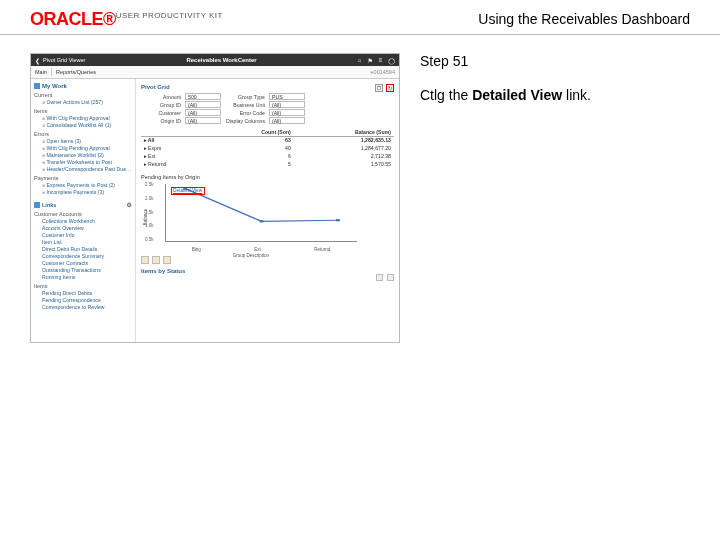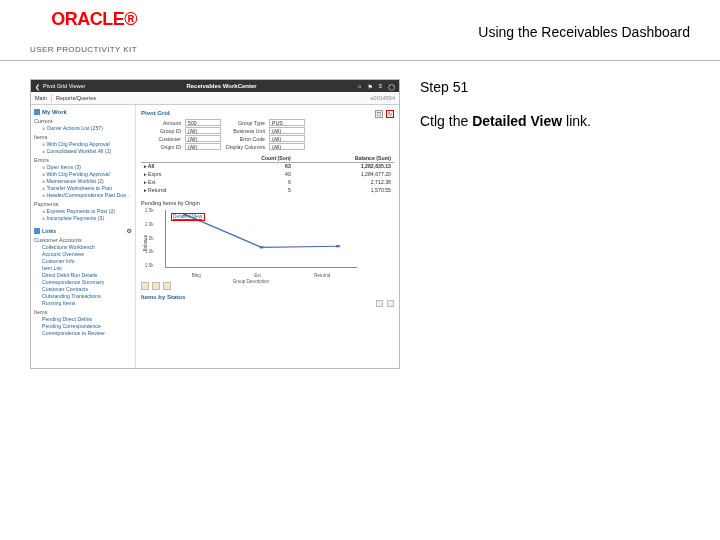--- a/index.html
+++ b/index.html
@@ -1,22 +1,22 @@
 <!DOCTYPE html>
 <html><head>
 <meta charset="utf-8">
 <style>
   * { box-sizing: border-box; }
   body { margin:0; font-family: Arial, Helvetica, sans-serif; background:#fff; width:720px; height:540px; overflow:hidden; }
   .page { width:720px; height:540px; position:relative; }
   
   .header { display:flex; justify-content:space-between; align-items:center; padding:10px 30px 6px 30px; border-bottom:1px solid #bbb; }
-  .logo { display:flex; flex-direction:column; line-height:1;text-align:right; }
+  .logo { display:flex; flex-direction:row; line-height:1; }
   .logo-top { color:#f80000; font-weight:bold; font-size:18px; letter-spacing:-0.5px; }
-  .logo-sub { font-size:8px; letter-spacing:0.4px; color:#555; margin-top:18px; }
+  .logo-sub { font-size:8px; letter-spacing:0.4px; color:#555; margin-top:2px; }
   .header-title { font-size:14px; color:#000; }
   
   .body { display:flex; }
   .screenshot-col { width:400px; padding:18px 6px 0 30px; }
   .instr-col { flex:1; padding:18px 14px 0 20px; font-size:14px; color:#000; }
   .step-label { margin-bottom:18px; }
   .instr-text b { font-weight:bold; }
   
   .shot { width:370px; height:290px; border:1px solid #bbb; font-size:5.5px; color:#333; background:#fff; position:relative; overflow:hidden; }
   .shot * { font-family: Arial, sans-serif; }

